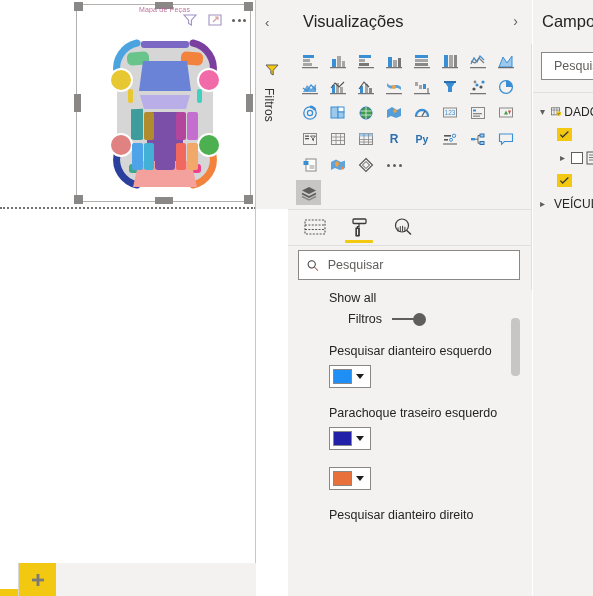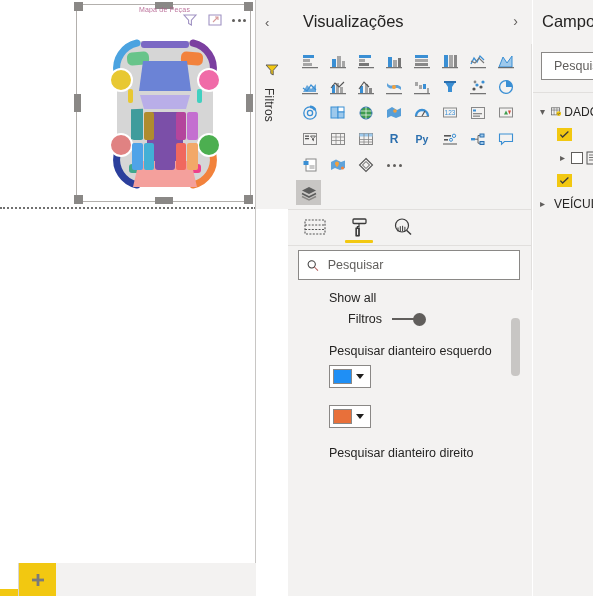--- a/index.html
+++ b/index.html
@@ -740,20 +740,27 @@
         </div>
 
         <div class="prop-block">
           <div class="prop-label">Pesquisar dianteiro esquerdo</div>
           <div class="color-pick">
             <span class="swatch" style="background:#1f8ff5"></span>
             <span class="caret"></span>
           </div>
         </div>
 
+        <div class="prop-block">
+          <div class="prop-label">Parachoque traseiro esquerdo</div>
+          <div class="color-pick">
+            <span class="swatch" style="background:#2321a8"></span>
+            <span class="caret"></span>
+          </div>
+        </div>
 
         <div class="prop-block">
           <div class="color-pick">
             <span class="swatch" style="background:#e8703a"></span>
             <span class="caret"></span>
           </div>
         </div>
 
         <div class="prop-block">
           <div class="prop-label">Pesquisar dianteiro direito</div>

